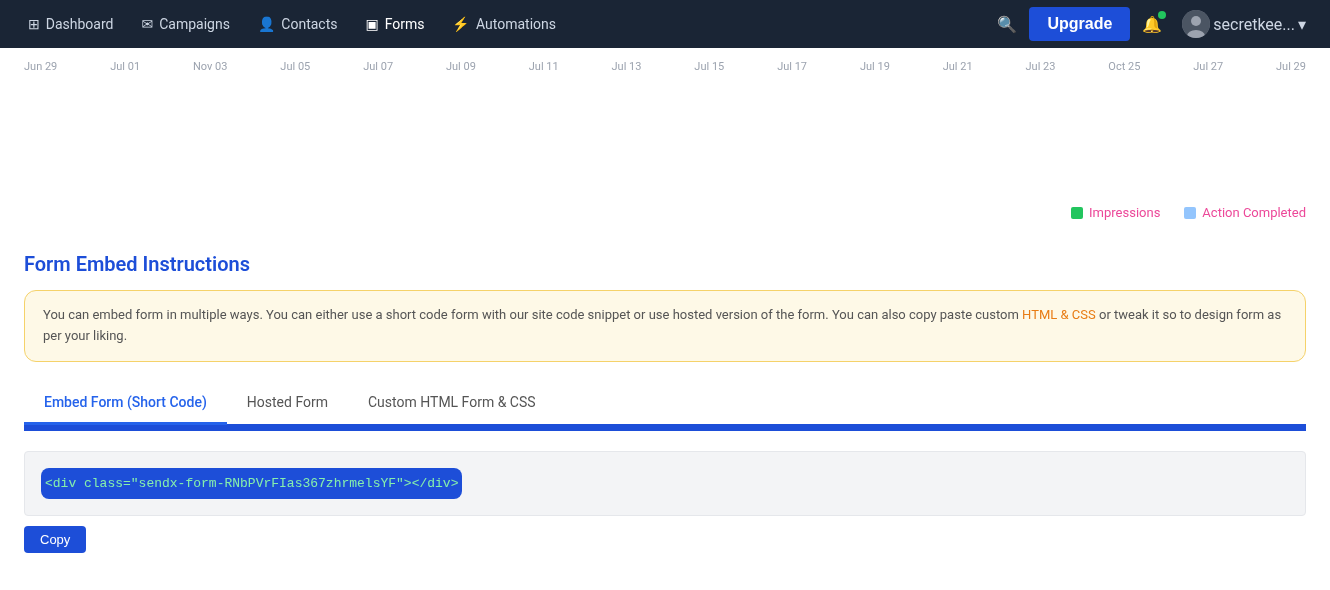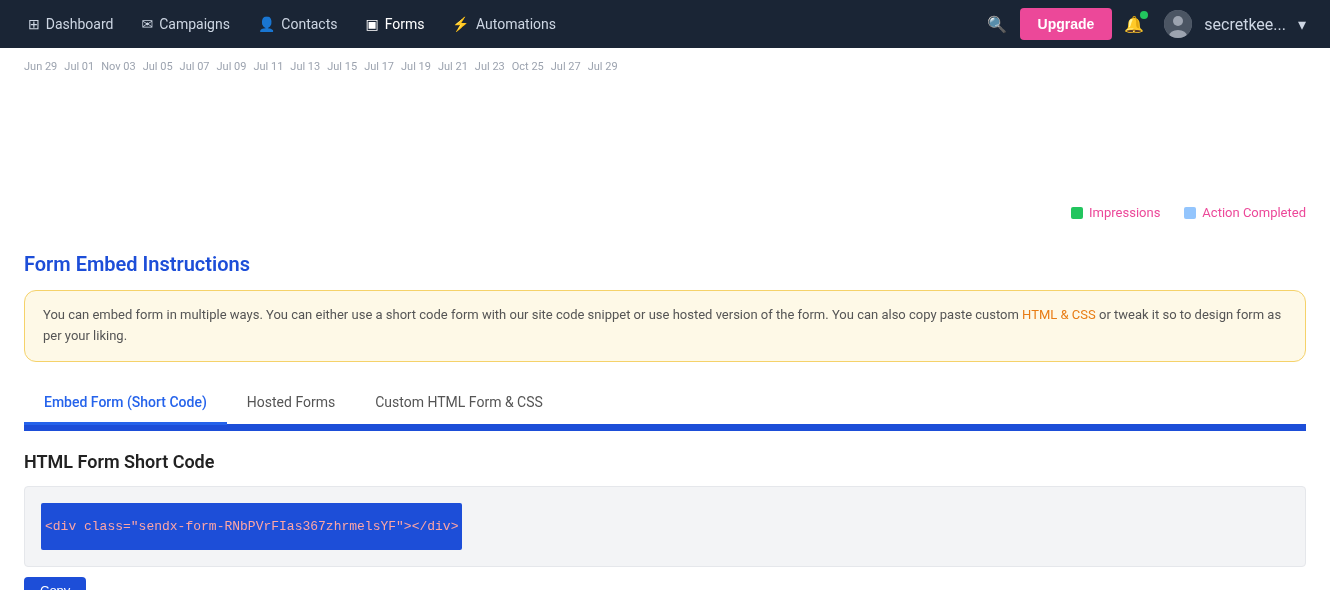--- a/index.html
+++ b/index.html
@@ -29,26 +29,26 @@
     .nav-spacer { flex: 1; }
     .nav-search {
       background: none;
       border: none;
       color: #cdd6e3;
       cursor: pointer;
       padding: 8px;
       font-size: 16px;
     }
     .upgrade-btn {
-      background: #ec4899;
+      background: #1d4ed8;
       color: #fff;
       border: none;
       padding: 8px 18px;
       border-radius: 4px;
-      font-size: 14px;
+      font-size: 16px;
       font-weight: 600;
       cursor: pointer;
     }
     .nav-bell {
       background: none;
       border: none;
       color: #cdd6e3;
       cursor: pointer;
       padding: 8px;
       font-size: 16px;
@@ -59,21 +59,21 @@
       top: 4px;
       right: 4px;
       width: 8px;
       height: 8px;
       background: #22c55e;
       border-radius: 50%;
     }
     .nav-user {
       display: flex;
       align-items: center;
-      gap: 12px;
+      gap: 3px;
       color: #cdd6e3;
       cursor: pointer;
       padding: 6px 8px;
       border-radius: 4px;
     }
     .user-avatar {
       width: 28px;
       height: 28px;
       border-radius: 50%;
       background: #6b7280;
@@ -93,21 +93,21 @@
     }
 
     
     .chart-area {
       background: #fff;
       padding: 8px 24px 0 24px;
       border-bottom: none;
     }
     .chart-x-axis {
       display: flex;
-      justify-content: flex-start;
+      justify-content: space-between;
       font-size: 11px;
       color: #9ca3af;
       padding: 4px 0;
       border-top: none;
       gap: 7px;
     }
     .chart-legend {
       display: flex;
       justify-content: flex-end;
       align-items: center;
@@ -193,23 +193,23 @@
       background: #f3f4f6;
       border: 1px solid #e5e7eb;
       border-radius: 4px;
       padding: 16px;
       font-family: 'Courier New', monospace;
       font-size: 13px;
       position: relative;
     }
     .code-highlight {
       background: #1d4ed8;
-      color: #fca5a5;
-      padding: 16px 4px;
-      border-radius: 2px;
+      color: #86efac;
+      padding: 8px 4px;
+      border-radius: 8px;
       display: inline-block;
     }
     .copy-btn {
       background: #1d4ed8;
       color: #fff;
       border: none;
       padding: 6px 16px;
       border-radius: 4px;
       font-size: 13px;
       cursor: pointer;
@@ -304,29 +304,28 @@
 
     <div class="info-banner">
       <span>You can embed form in multiple ways. You can either use a short code form with our site code snippet or use hosted version of the form. You can also copy paste custom </span><span class="highlight">HTML &amp; CSS</span><span> or tweak it so to design form as per your liking.</span>
     </div>
 
     <div class="tabs-bar">
       <div class="tab-item active">
         <span>Embed Form (Short Code)</span>
       </div>
       <div class="tab-item">
-        <span>Hosted Forms</span>
+        <span>Hosted Form</span>
       </div>
       <div class="tab-item">
         <span>Custom HTML Form &amp; CSS</span>
       </div>
     </div>
   </div>
 
   <div class="code-section">
-    <h3 class="code-title">HTML Form Short Code</h3>
     <div class="code-box">
       <span class="code-highlight">&lt;div class="sendx-form-RNbPVrFIas367zhrmelsYF"&gt;&lt;/div&gt;</span>
     </div>
     <button class="copy-btn">Copy</button>
   </div>
 
 </div>
 
 </body></html>

